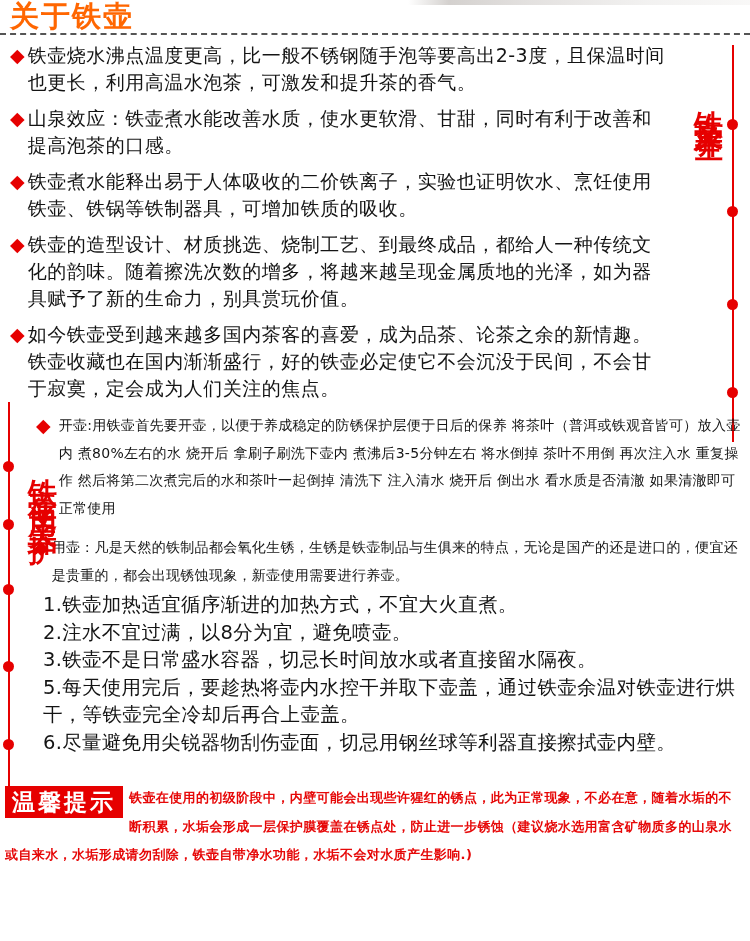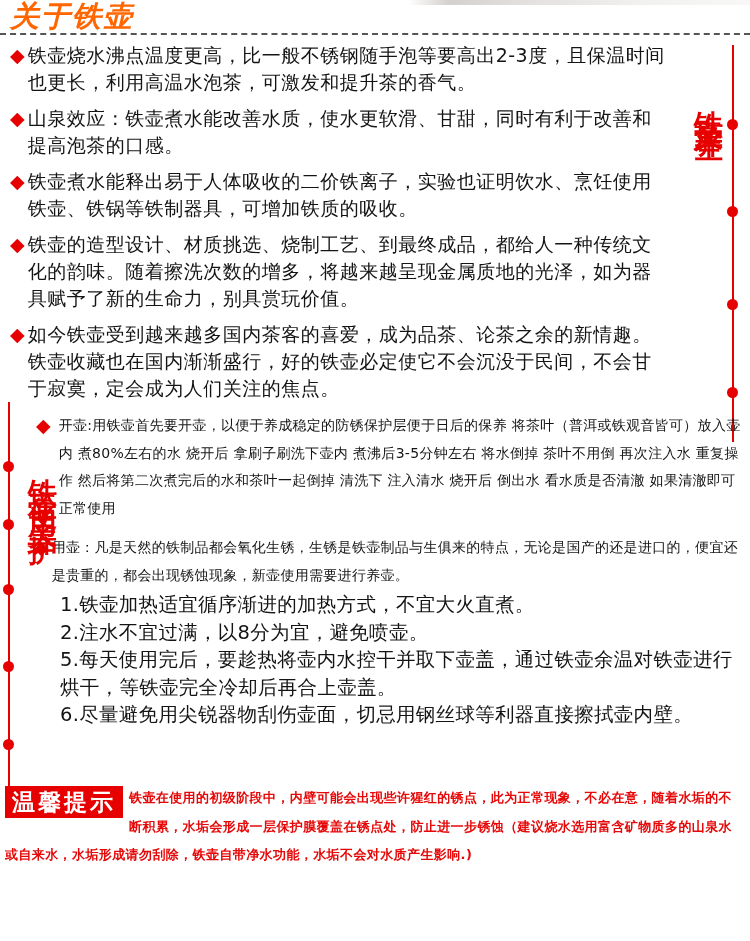--- a/index.html
+++ b/index.html
@@ -11,21 +11,21 @@
     font-family:"DejaVu Sans","Liberation Sans",sans-serif;
     color:#141414;
   }
   
   .top-smudge{
     position:absolute;top:0;left:408px;width:342px;height:5px;
     background:linear-gradient(to right,#ffffff,#c9c5c2 12%,#dcd9d7 35%,#efeeed 70%,#f7f6f5);
     opacity:.8;
   }
   
-  .hdr{position:absolute;top:0;left:0;right:0;height:33px;border-bottom:2px dashed #555;font-style:italic;}
+  .hdr{position:absolute;top:0;left:0;right:0;height:33px;border-bottom:2px dashed #555;}
   .hdr h1{
     margin:0;padding:1px 0 0 10px;
     font-size:29px;line-height:31px;font-weight:bold;
     color:#ff6600;letter-spacing:2px;
   }
   
   .sec-top{position:absolute;top:42px;left:10px;width:655px;}
   .bullet{display:flex;align-items:flex-start;margin-bottom:9px;}
   .diamond{
     flex:0 0 auto;color:#e60000;font-size:19px;line-height:27px;
@@ -43,21 +43,21 @@
     font-weight:bold;
   }
   .vlabel-right{left:689px;top:88px;font-size:29px;letter-spacing:7px;}
   .vlabel-left{left:23px;top:456px;font-size:29px;letter-spacing:11px;}
   
   .sec-mid{position:absolute;top:412px;left:34px;width:712px;}
   .sec-mid .bullet p{font-size:14px;line-height:27.5px;letter-spacing:.3px;}
   .kaihu .diamond{margin-left:2px;margin-right:8px;}
   .kaihu{margin-bottom:12px;}
   .yonghu{margin-bottom:2px;}
-  .numbered{margin-left:26px;}
+  .numbered{margin-left:9px;}
   .numbered .num-item{
     font-size:19.5px;line-height:27.5px;letter-spacing:.3px;margin:0;
   }
   
   .sec-tips{position:absolute;top:784px;left:5px;width:740px;color:#e60808;}
   .tips-badge{
     float:left;
     background:#e60000;color:#ffffff;
     font-size:23px;font-weight:bold;letter-spacing:3px;
     padding:3px 7px;margin:2px 6px 2px 0;
@@ -111,20 +111,21 @@
       <span class="diamond">◆</span>
       <p>开壶:用铁壶首先要开壶，以便于养成稳定的防锈保护层便于日后的保养 将茶叶（普洱或铁观音皆可）放入壶内 煮80%左右的水 烧开后 拿刷子刷洗下壶内 煮沸后3-5分钟左右 将水倒掉 茶叶不用倒 再次注入水 重复操作 然后将第二次煮完后的水和茶叶一起倒掉 清洗下 注入清水 烧开后 倒出水 看水质是否清澈 如果清澈即可正常使用</p>
     </div>
     <div class="bullet yonghu">
       <span class="diamond">◆</span>
       <p>用壶：凡是天然的铁制品都会氧化生锈，生锈是铁壶制品与生俱来的特点，无论是国产的还是进口的，便宜还是贵重的，都会出现锈蚀现象，新壶使用需要进行养壶。</p>
     </div>
     <div class="numbered">
       <p class="num-item">1.铁壶加热适宜循序渐进的加热方式，不宜大火直煮。</p>
       <p class="num-item">2.注水不宜过满，以8分为宜，避免喷壶。</p>
+      <p class="num-item">3.铁壶不是日常盛水容器，切忌长时间放水或者直接留水隔夜。</p>
       <p class="num-item">5.每天使用完后，要趁热将壶内水控干并取下壶盖，通过铁壶余温对铁壶进行烘干，等铁壶完全冷却后再合上壶盖。</p>
       <p class="num-item">6.尽量避免用尖锐器物刮伤壶面，切忌用钢丝球等利器直接擦拭壶内壁。</p>
     </div>
   </section>
 
   <div class="vline vline-left"></div>
   <div class="dot" style="left:3px;top:461px;"></div>
   <div class="dot" style="left:3px;top:519px;"></div>
   <div class="dot" style="left:3px;top:584px;"></div>
   <div class="dot" style="left:3px;top:661px;"></div>

